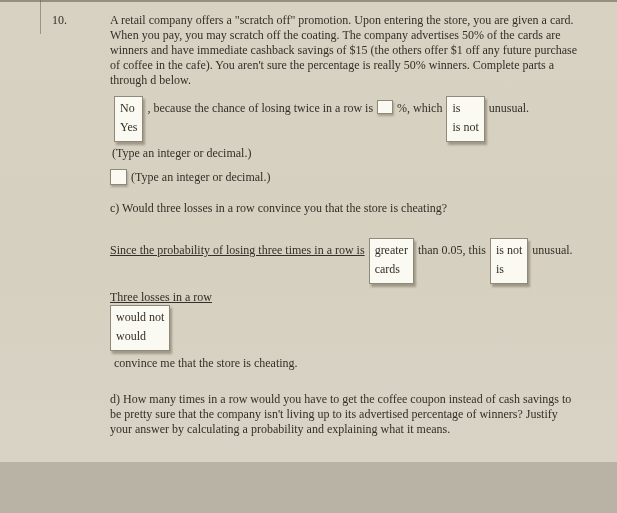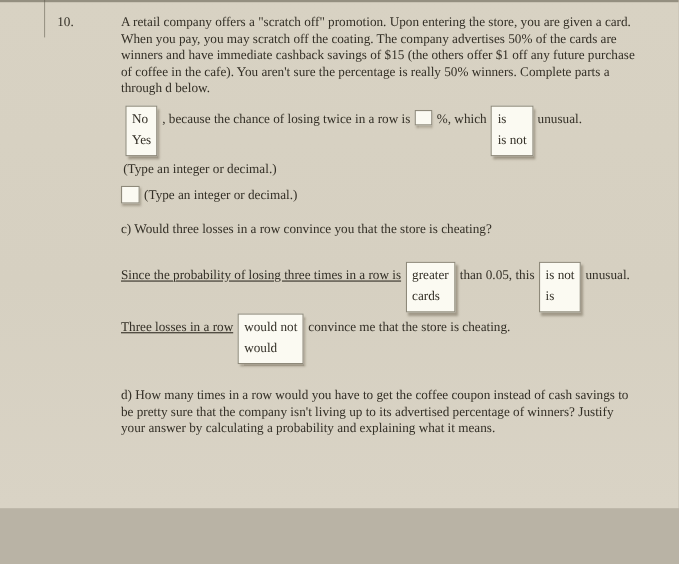--- a/index.html
+++ b/index.html
@@ -33,21 +33,21 @@
   .para { margin: 0; line-height: 15px; }
   .mt-parta { margin-top: 16px; }
   .mt-partb { margin-top: 18px; }
   .mt-partc { margin-top: 16px; }
   .mt-partd { margin-top: 21px; }
 
   .answer-row { display: flex; align-items: flex-start; }
   .row-a  { margin-top: 8px; padding-left: 4px; }
   .row-b  { margin-top: 8px; }
   .row-c1 { margin-top: 22px; }
-  .row-c2 { margin-top: 1px; }
+  .row-c2 { margin-top: 1px; flex-direction: column; }
 
   .inline-text { padding-top: 5px; white-space: nowrap; margin: 0 4px; }
   .answer-row > .inline-text:first-child { margin-left: 0; text-decoration: underline; }
 
   .dropdown {
     display: inline-block;
     background: #fbfaf2;
     border: 1px solid #8e897a;
     box-shadow: 2px 3px 2px rgba(80, 70, 50, 0.4);
     padding: 2px 5px 4px 5px;

